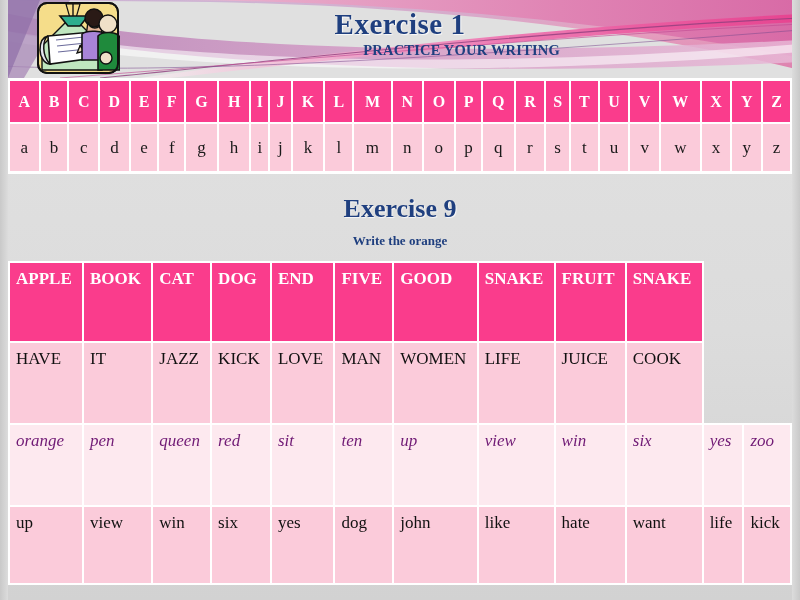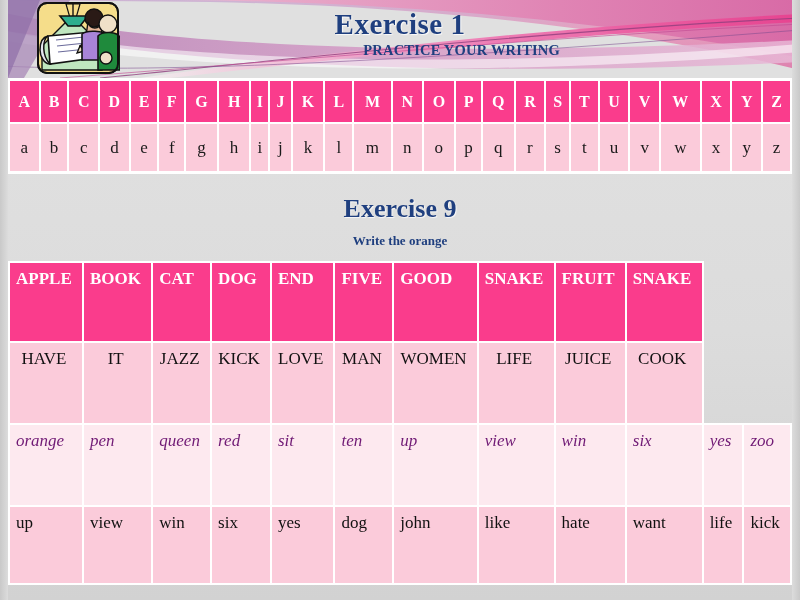--- a/index.html
+++ b/index.html
@@ -133,21 +133,20 @@
     background: #fa3c8c;
     color: #ffffff;
     font-weight: bold;
     font-size: 17px;
     height: 72px;
   }
   .words-table tr.r-a td {
     background: #fbcbda;
     color: #111111;
     height: 74px;
-    text-align: center;
   }
   .words-table tr.r-b td {
     background: #fde9ef;
     color: #701a75;
     height: 74px;
     font-style: italic;
   }
   .words-table tr.r-c td {
     background: #fbcbda;
     color: #111111;

